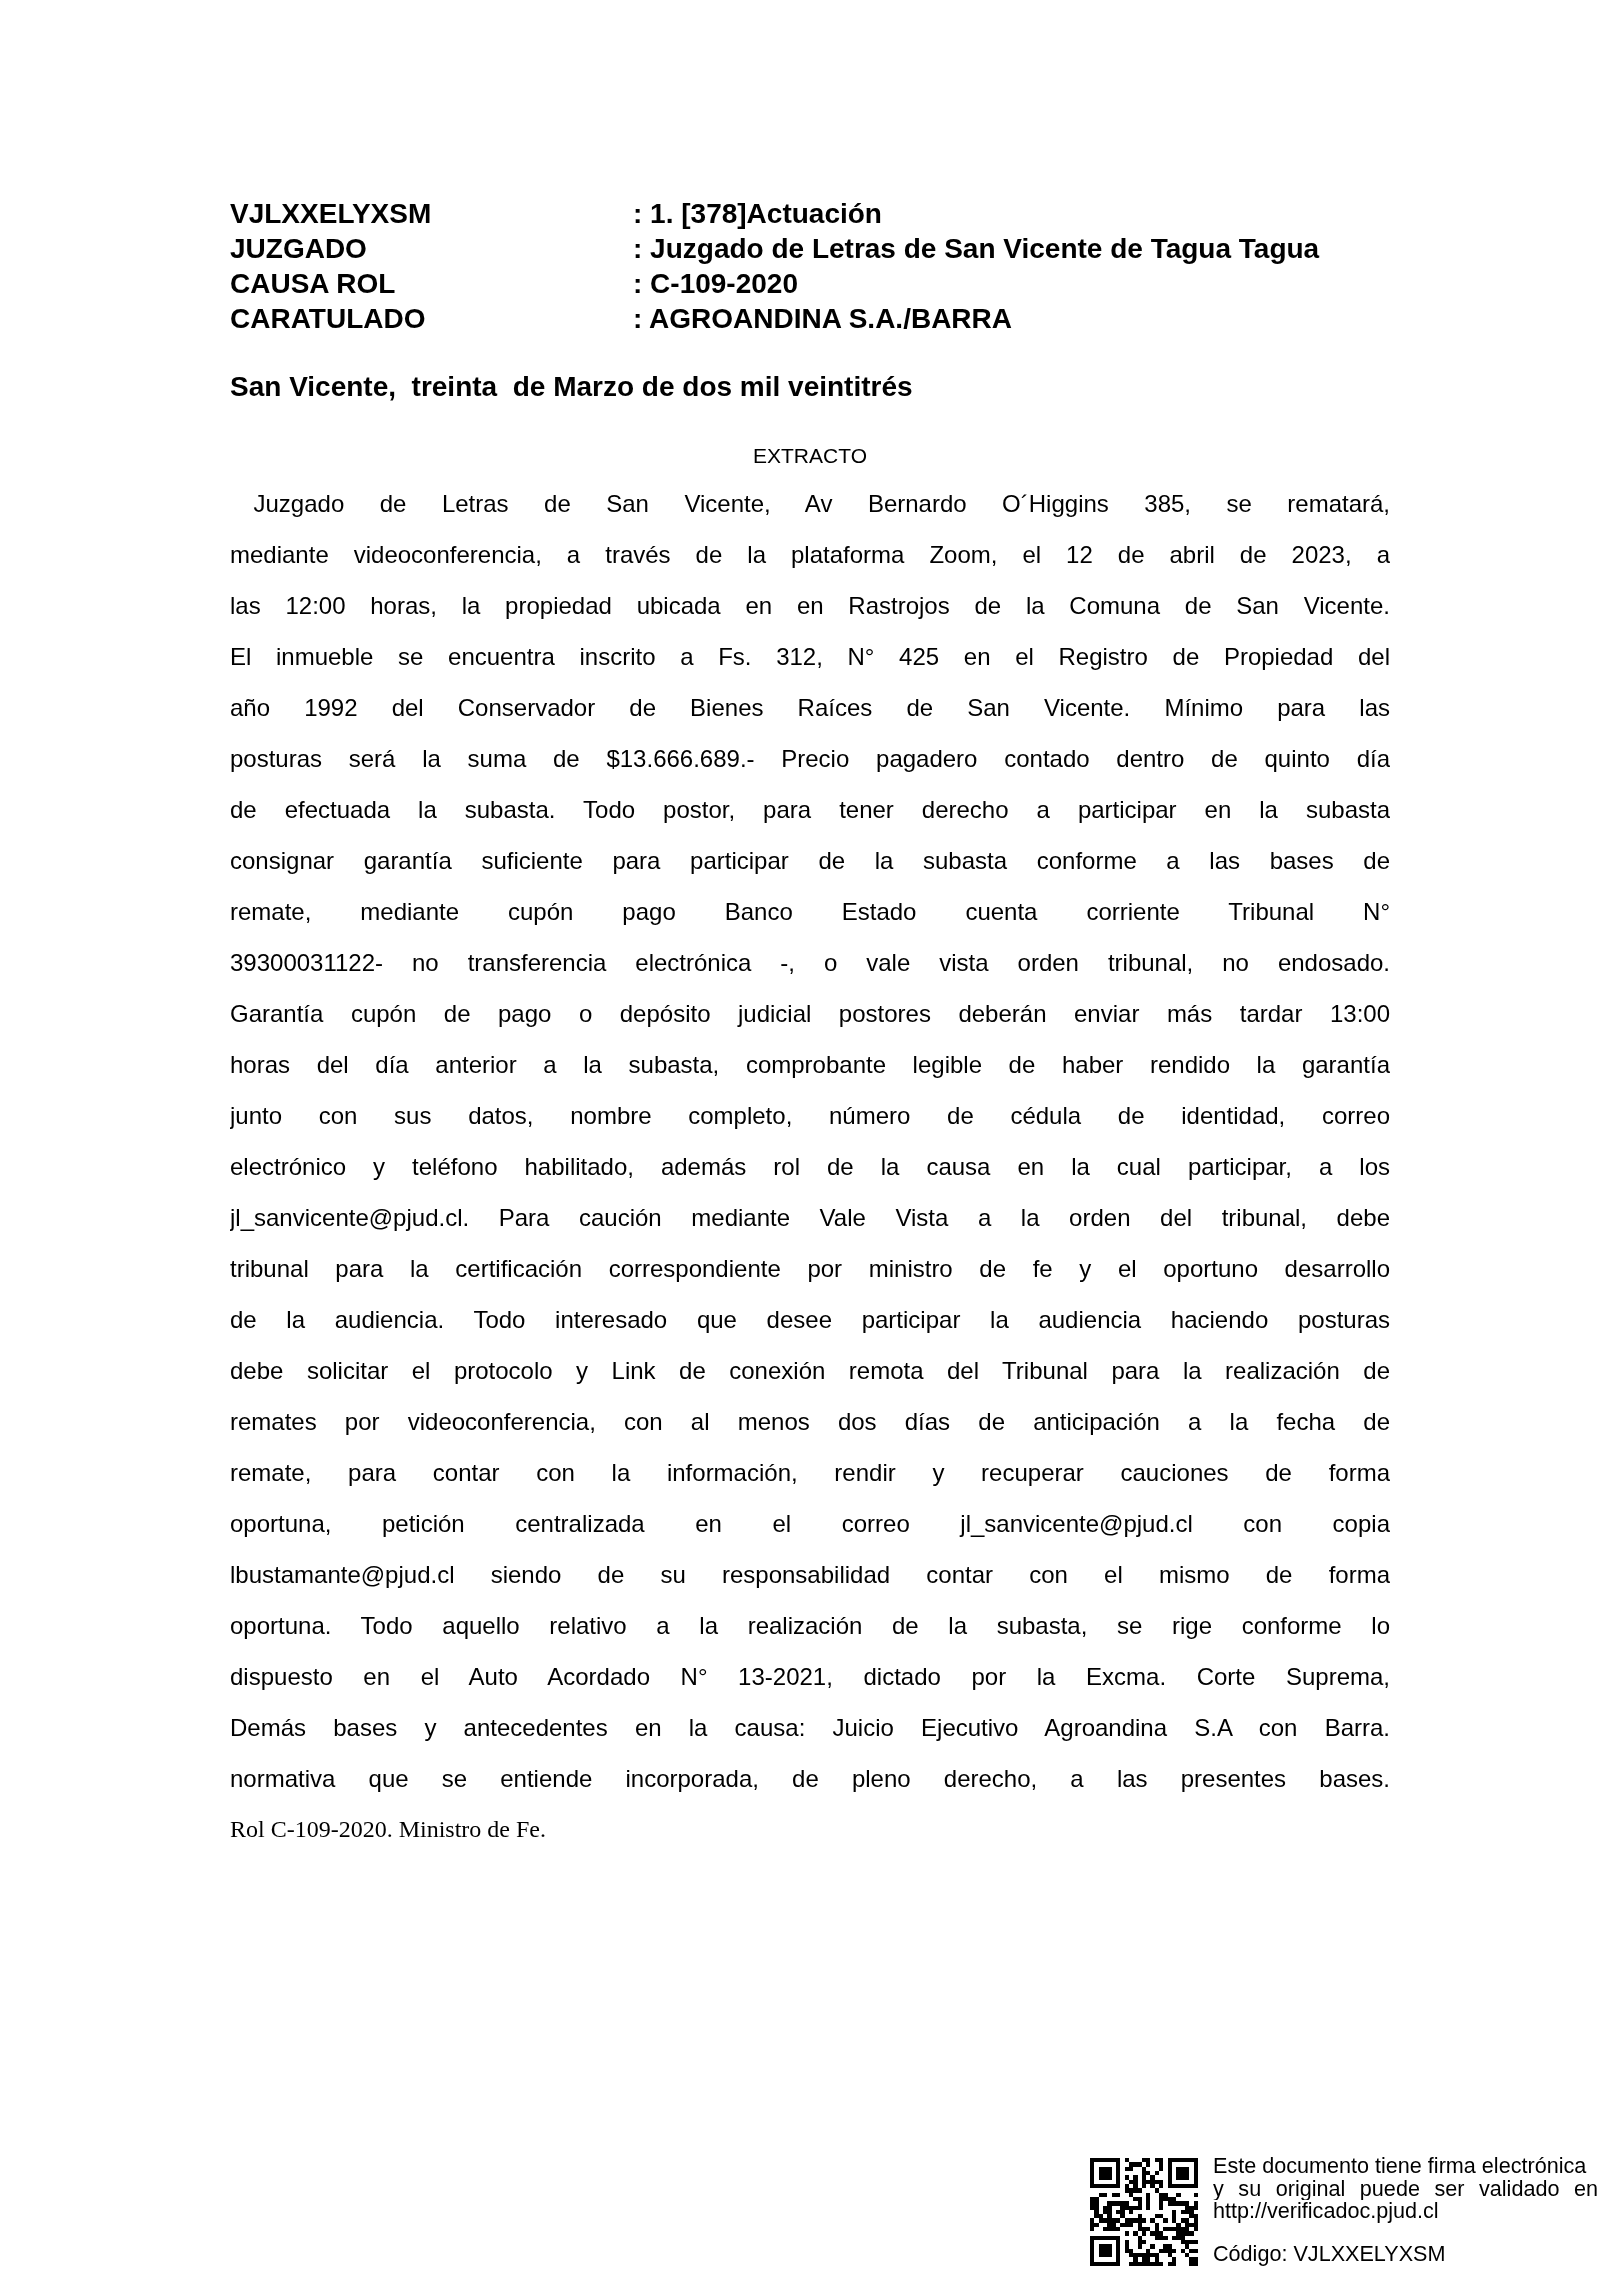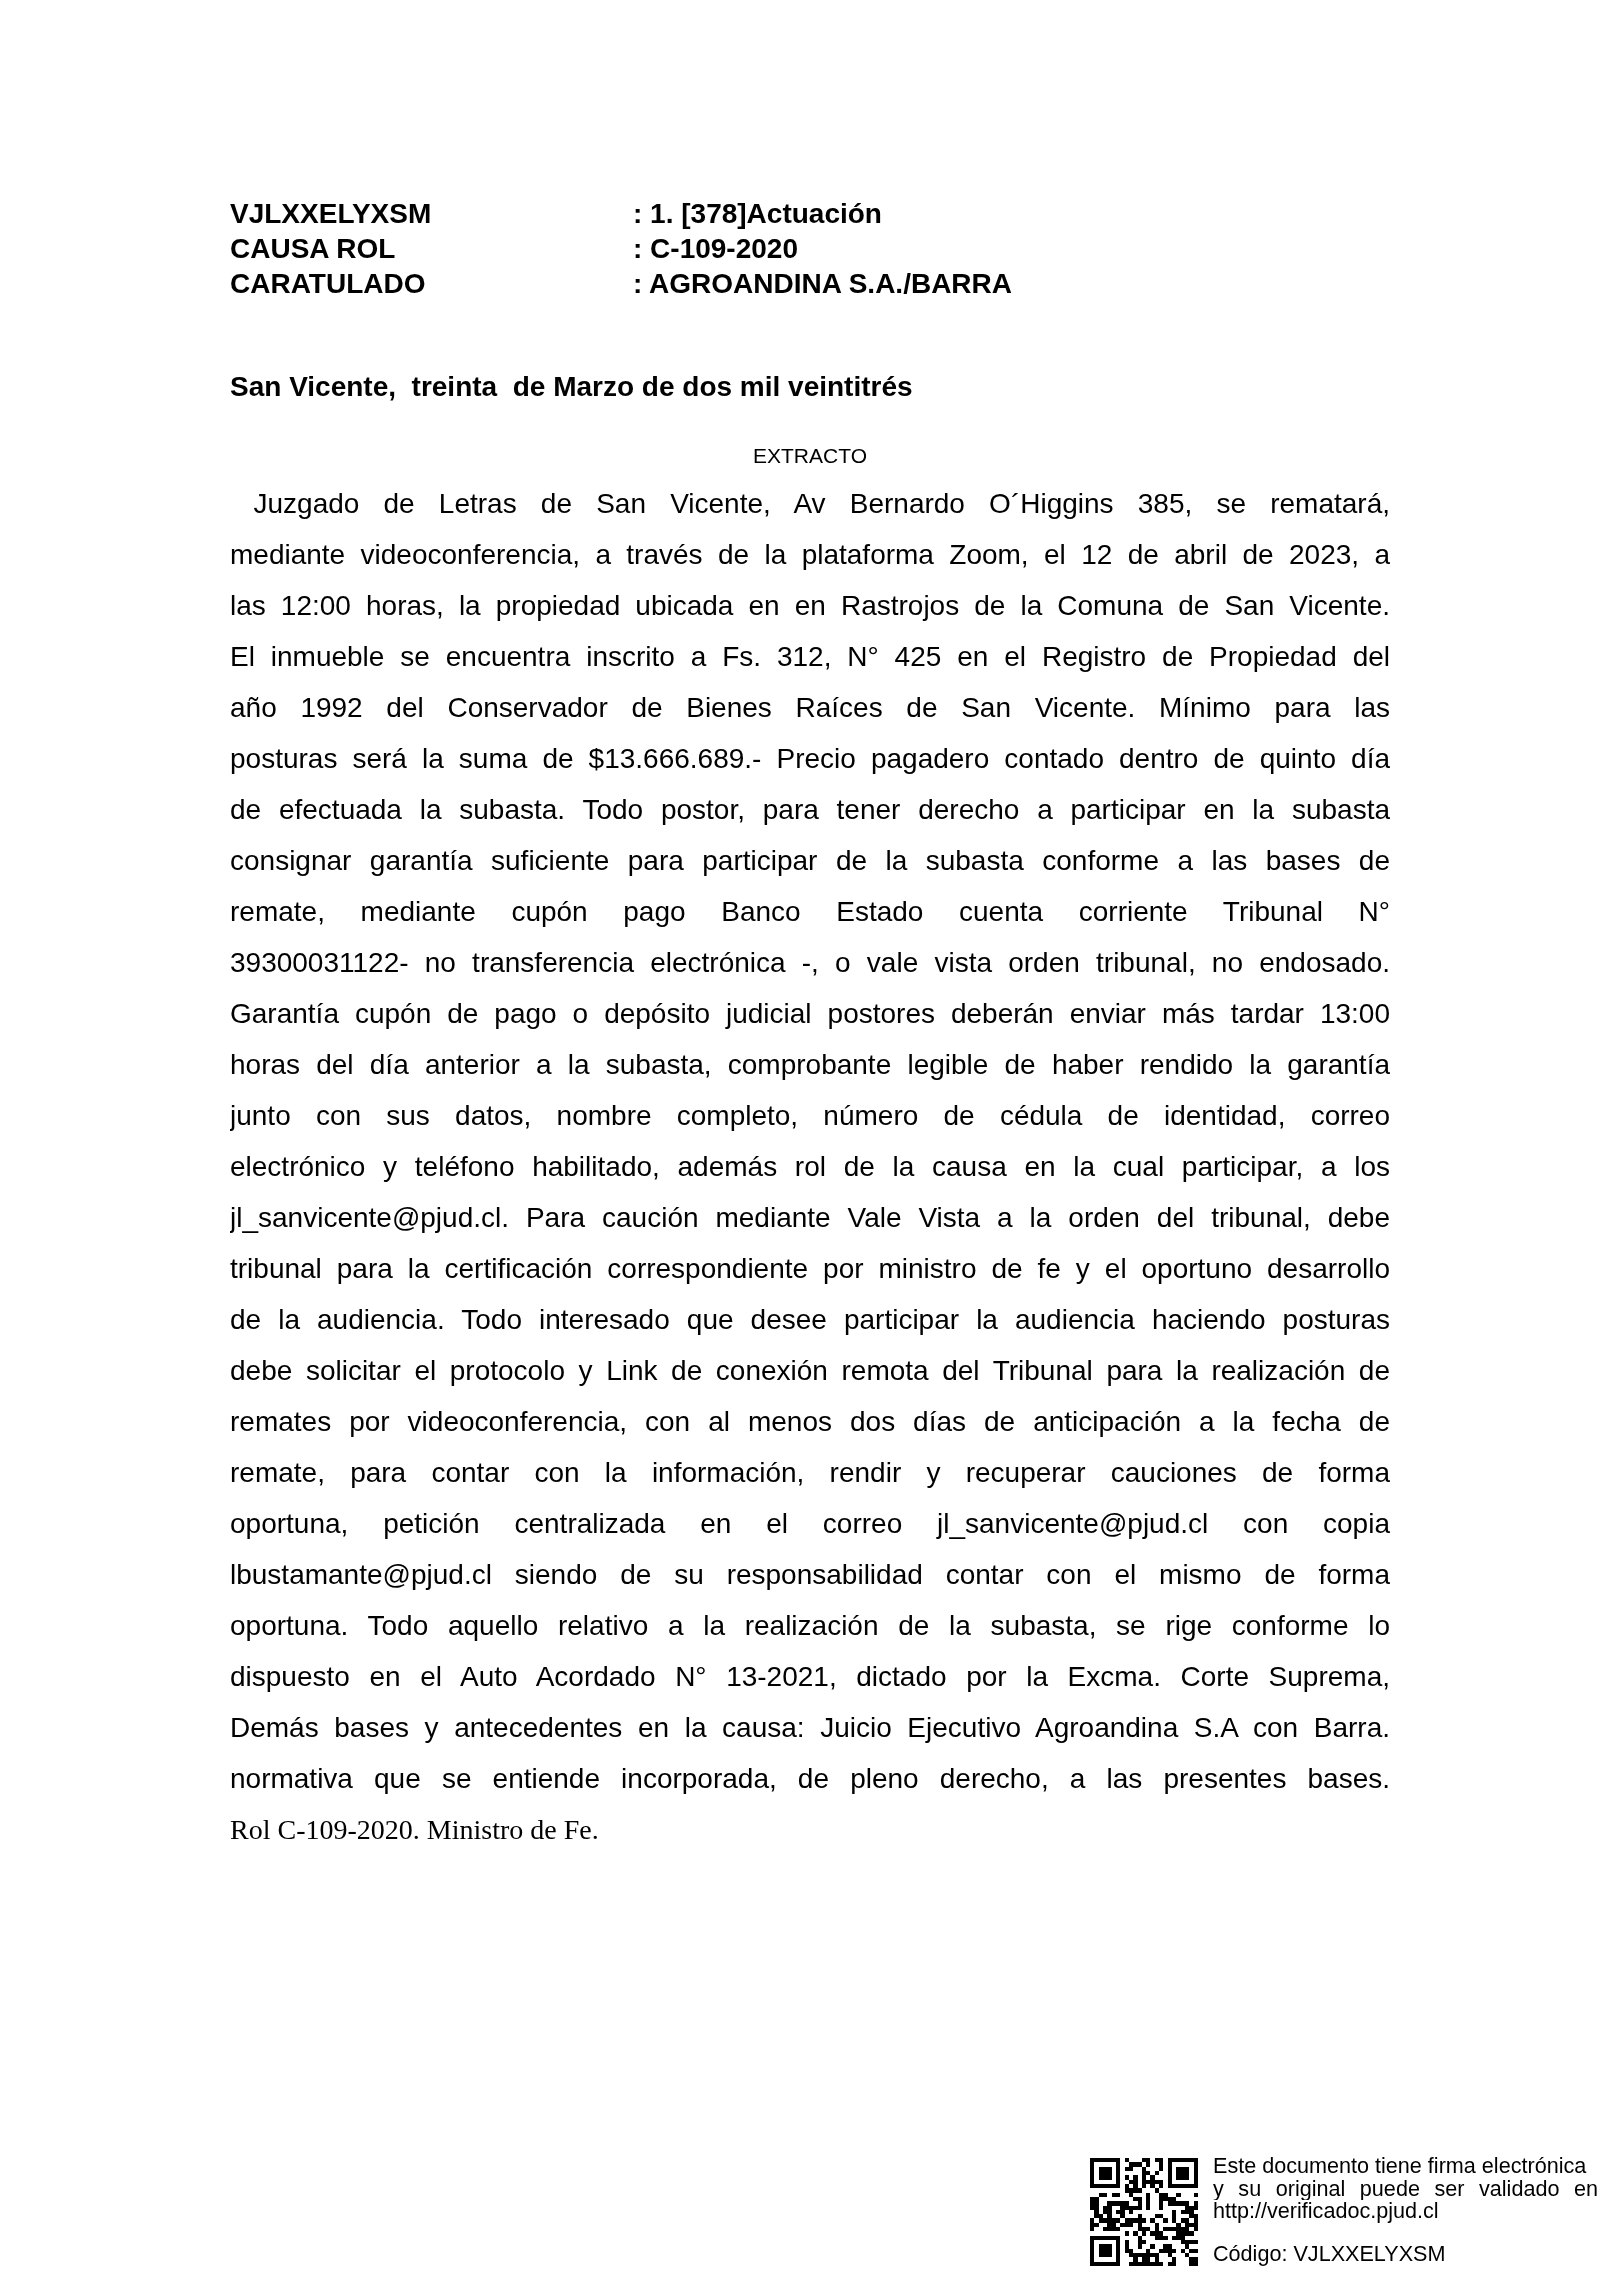--- a/index.html
+++ b/index.html
@@ -21,21 +21,21 @@
     position:absolute;left:230px;top:369px;width:1160px;
     font-weight:bold;font-size:28px;line-height:35px;white-space:pre-wrap;
   }
 
   .section-title{
     position:absolute;left:230px;top:438px;width:1160px;
     text-align:center;font-size:21px;line-height:35px;font-weight:normal;
   }
 
   
-  .body-block{position:absolute;left:230px;top:478px;width:1160px;font-size:28px;}
+  .body-block{position:absolute;left:230px;top:478px;width:1160px;font-size:24px;}
   .bline{
     height:51px;line-height:51px;overflow:hidden;
     text-align:justify;text-align-last:justify;
   }
   .bline.first{text-indent:23.5px;}
   .bline.last{text-align:left;text-align-last:left;font-family:Liberation Serif, serif;}
 
   
   .qr{position:absolute;left:1090px;top:2158px;width:108px;height:108px;}
   .footer-text{
@@ -50,20 +50,23 @@
   }
 </style>
 </head>
 <body>
 
 <div class="page">
 
   <div class="header-block">
     <div class="hrow">
       <span class="hlabel">VJLXXELYXSM</span><span class="hvalue">: 1. [378]Actuación</span>
+    </div>
+    <div class="hrow">
+      <span class="hlabel">JUZGADO</span><span class="hvalue">: Juzgado de Letras de San Vicente de Tagua Tagua</span>
     </div>
     <div class="hrow">
       <span class="hlabel">CAUSA ROL</span><span class="hvalue">: C-109-2020</span>
     </div>
     <div class="hrow">
       <span class="hlabel">CARATULADO</span><span class="hvalue">: AGROANDINA S.A./BARRA</span>
     </div>
   </div>
 
   <div class="date-line">San Vicente,  treinta  de Marzo de dos mil veintitrés</div>

